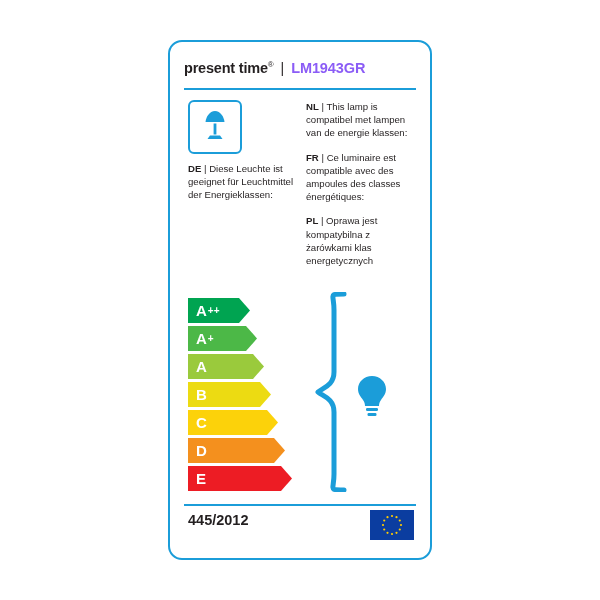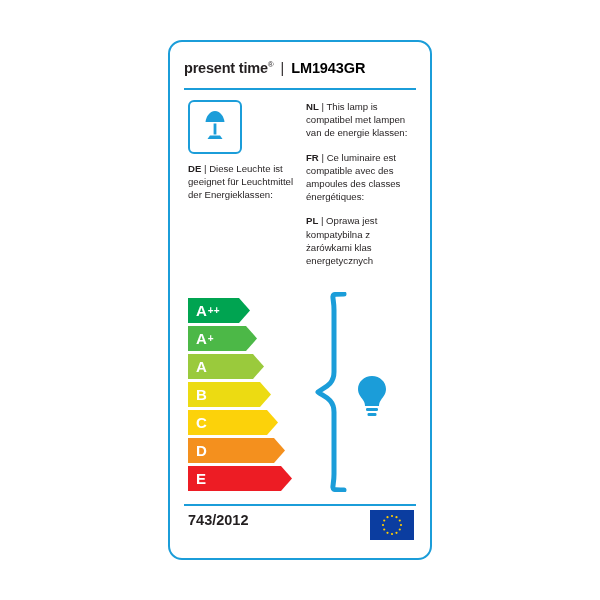--- a/index.html
+++ b/index.html
@@ -54,21 +54,21 @@
   }
   .header-sep {
     font-size: 14px;
     color: #231f20;
     font-weight: normal;
     margin: 0 1px;
   }
   .model {
     font-size: 14.5px;
     font-weight: bold;
-    color: #000000;
+    color: #8b5cf6;
     letter-spacing: -0.1px;
   }
 
   .header-rule {
     position: absolute;
     left: 14px;
     right: 14px;
     top: 46px;
     height: 2px;
     background: #1b9dd9;
@@ -261,21 +261,21 @@
         <path d="M34 2 C18 2 24 2 24 18 L24 80 C24 94 12 96 8 100 C12 104 24 106 24 120 L24 182 C24 198 18 198 34 198" fill="none" stroke="#1b9dd9" stroke-width="5" stroke-linecap="round" stroke-linejoin="round"></path>
         <g>
           <path d="M62 84 C54 84 48 90 48 97 C48 102 51 105 53 108 C54.5 110 55 112 55 114 L69 114 C69 112 69.5 110 71 108 C73 105 76 102 76 97 C76 90 70 84 62 84 Z" fill="#1b9dd9"></path>
           <rect x="56" y="116" width="12" height="3" rx="1.2" fill="#1b9dd9"></rect>
           <rect x="57.5" y="121" width="9" height="3" rx="1.2" fill="#1b9dd9"></rect>
         </g>
       </svg>
     </div>
 
     <div class="footer-rule"></div>
-    <div class="reg-number">743/2012</div>
+    <div class="reg-number">445/2012</div>
     <div class="eu-flag">
       <svg width="44" height="30" viewBox="0 0 44 30" aria-hidden="true">
         <rect x="0" y="0" width="44" height="30" fill="#0b3da0"></rect>
         <g fill="#ffcc00" id="eu-stars">
             <circle cx="22.00" cy="6.00" r="1.1"></circle>
             <circle cx="26.50" cy="7.21" r="1.1"></circle>
             <circle cx="29.79" cy="10.50" r="1.1"></circle>
             <circle cx="31.00" cy="15.00" r="1.1"></circle>
             <circle cx="29.79" cy="19.50" r="1.1"></circle>
             <circle cx="26.50" cy="22.79" r="1.1"></circle>

